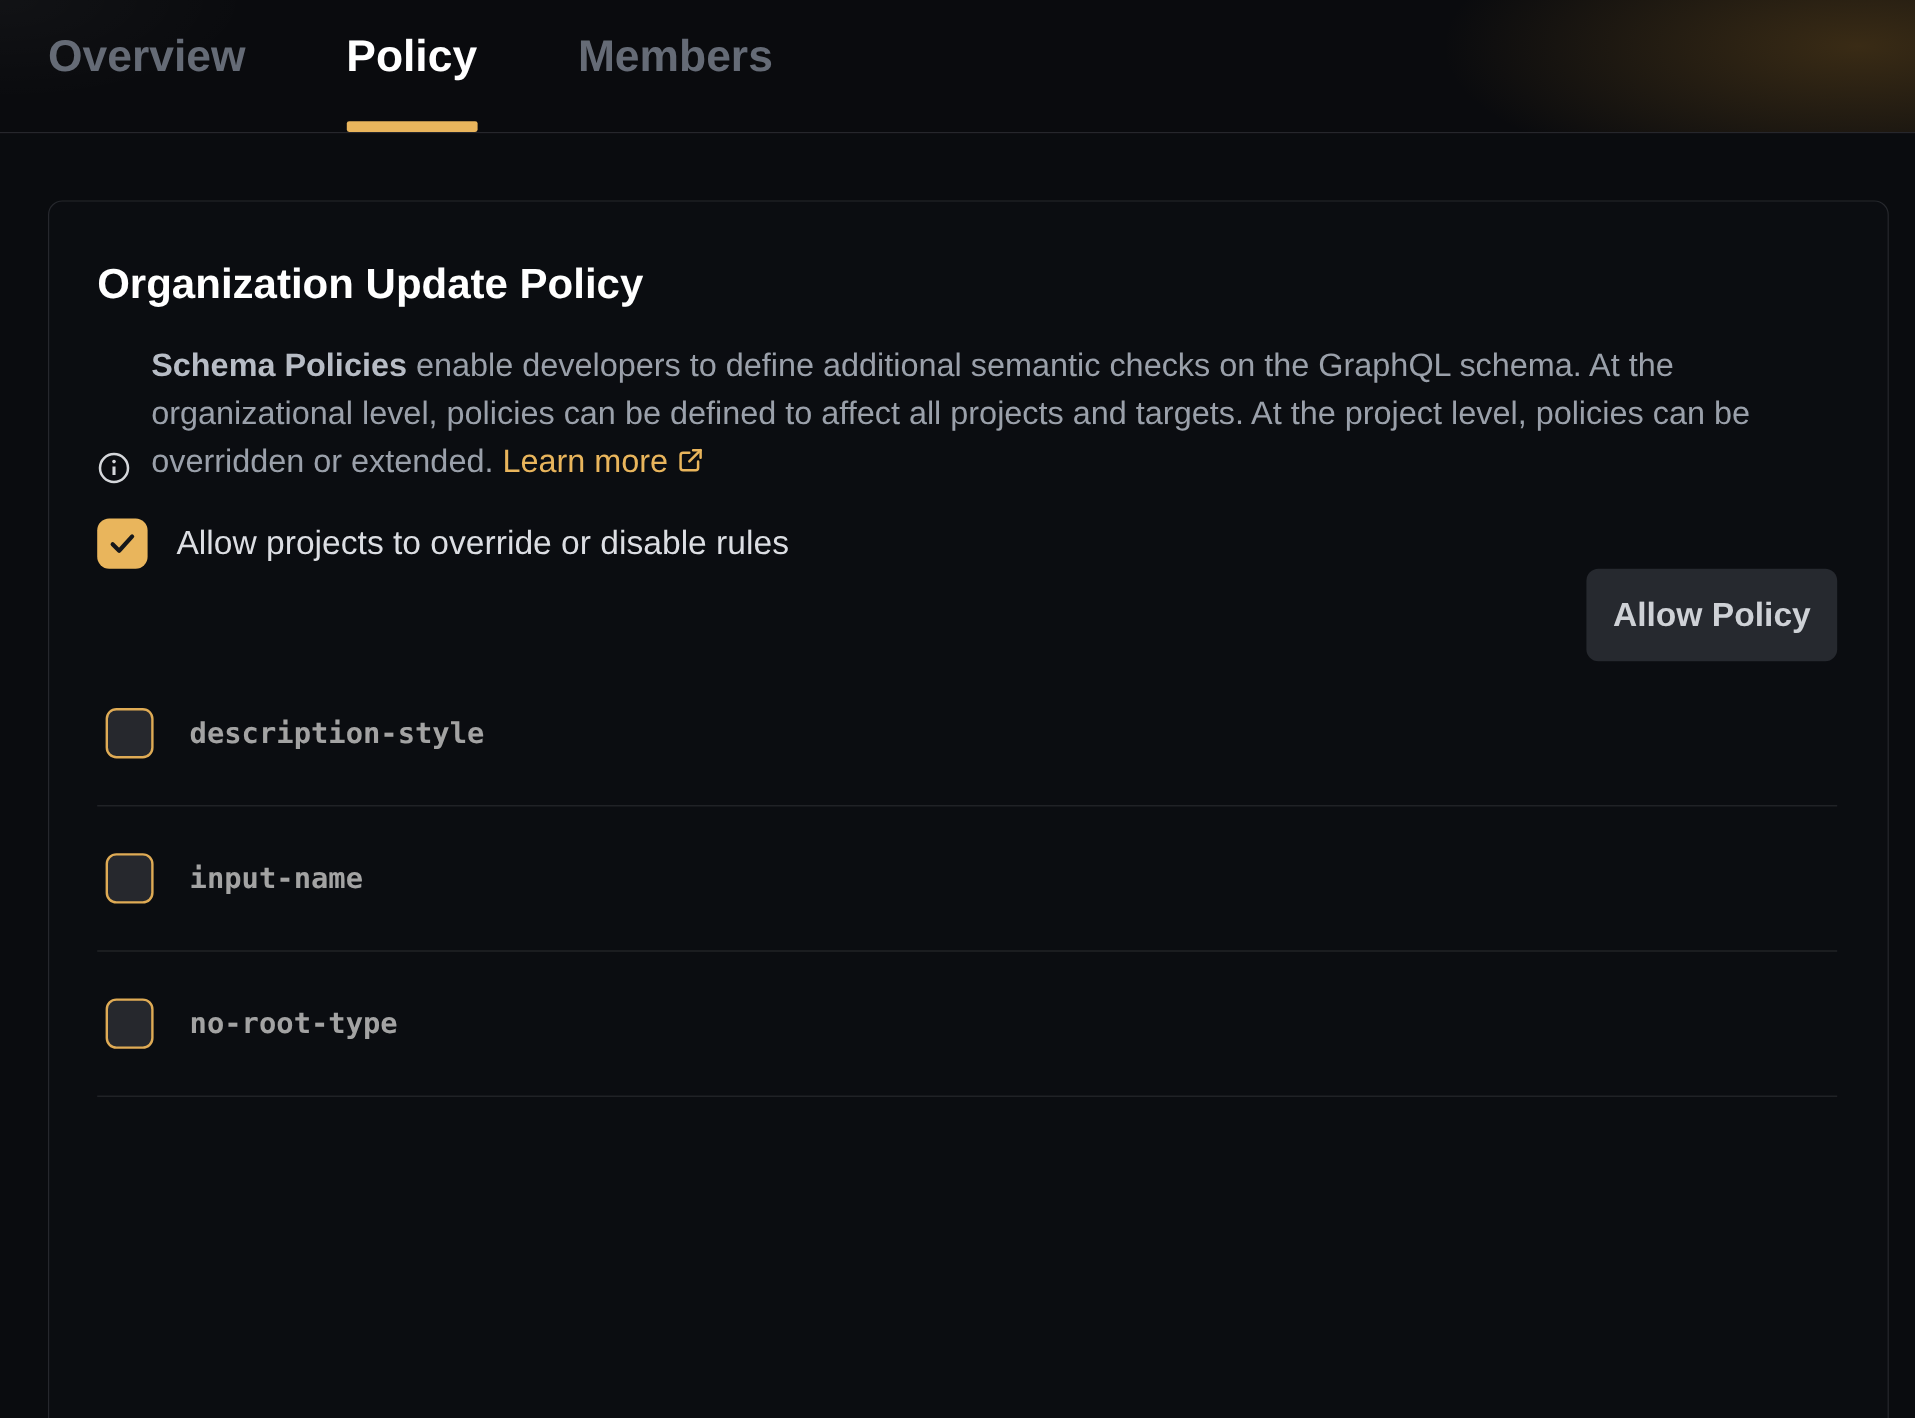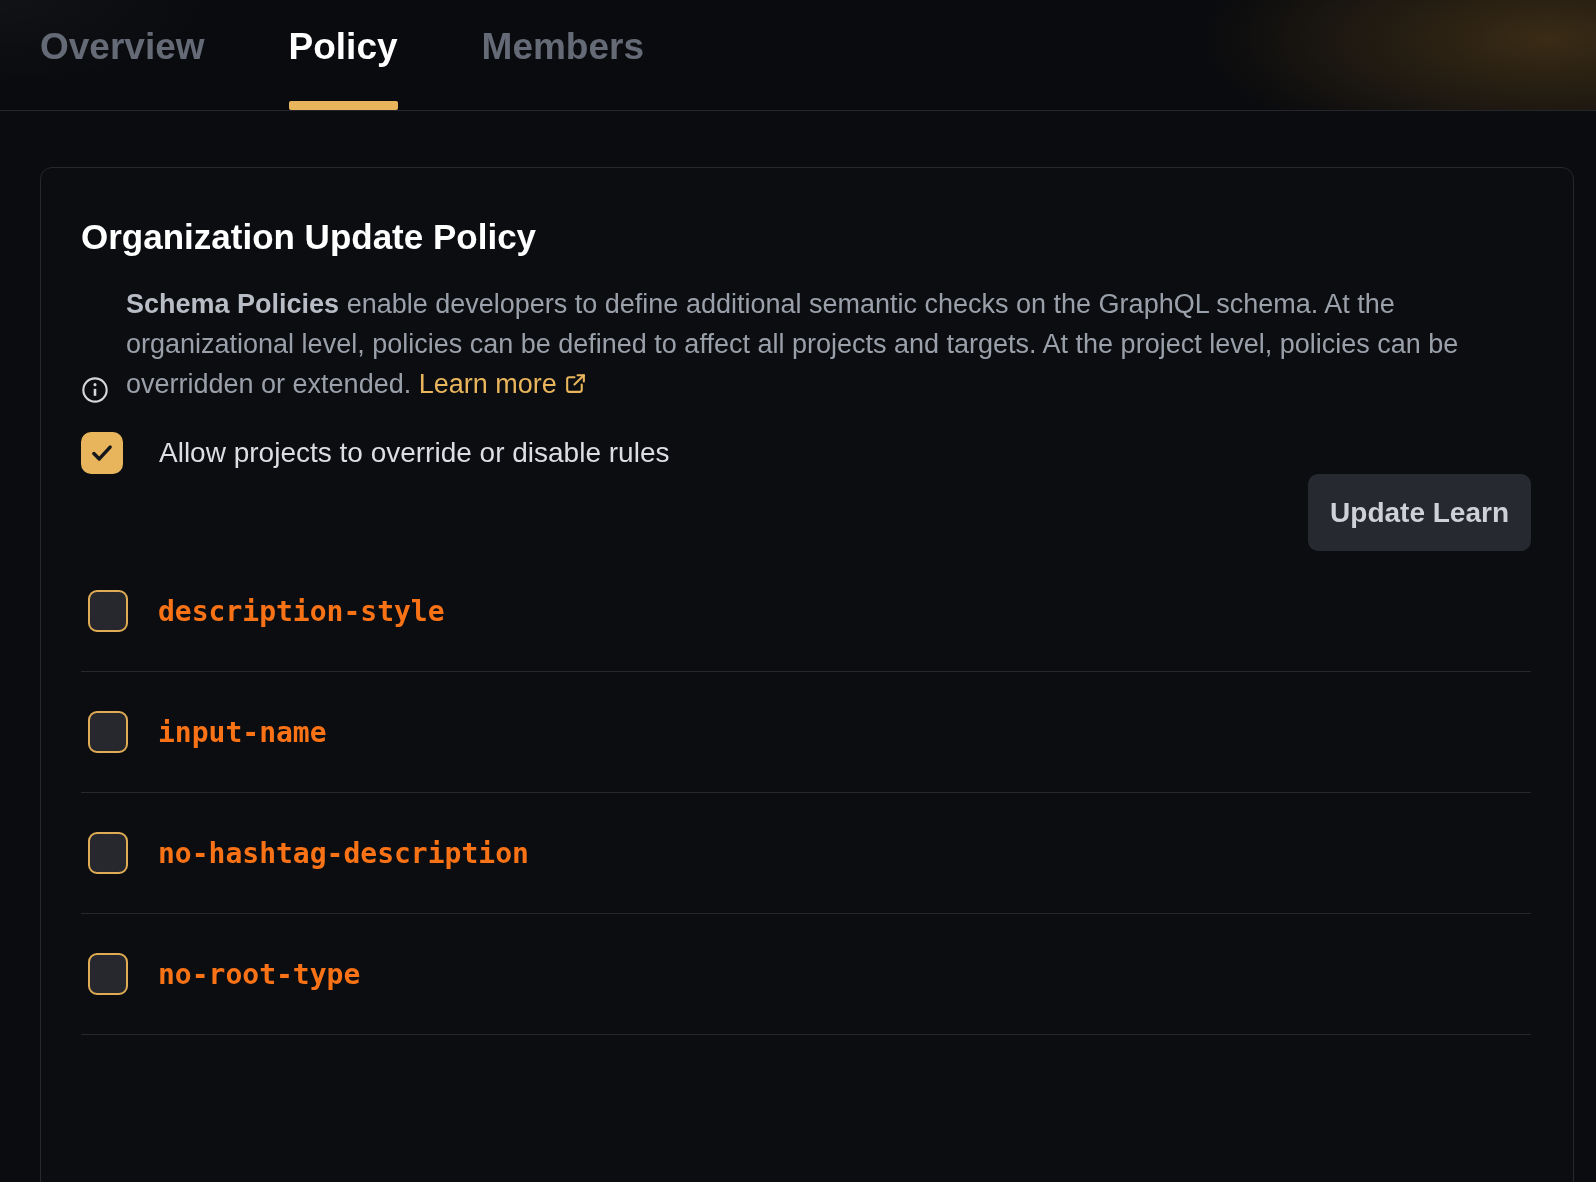--- a/index.html
+++ b/index.html
@@ -77,21 +77,21 @@
     color: #e9b55c;
     text-decoration: none;
     cursor: pointer;
     white-space: nowrap;
   }
   .learn-more .ext-icon { vertical-align: -3px; margin-left: 6px; }
 
   .allow-row {
     display: flex;
     align-items: center;
-    gap: 36px;
+    gap: 24px;
     margin-top: 28px;
     width: fit-content;
     font-size: 28px;
     color: #dcdee3;
     cursor: pointer;
   }
   .cb {
     width: 42px;
     height: 42px;
     border-radius: 10px;
@@ -129,22 +129,22 @@
   .cb.unchecked {
     width: 40px;
     height: 42px;
     border: 2px solid #dfab55;
     border-radius: 9px;
     background: #26282d;
   }
   .rule code {
     font-family: "DejaVu Sans Mono", monospace;
     font-weight: 700;
-    font-size: 28px;
-    color: #f97316;
+    font-size: 24px;
+    color: #a3a3a3;
   }
 </style>
 </head>
 <body>
 
 <header class="tabbar">
   <a class="tab">Overview</a>
   <a class="tab active">Policy<span class="tab-indicator"></span></a>
   <a class="tab">Members</a>
 </header>
@@ -171,35 +171,31 @@
     <label class="allow-row">
       <span class="cb checked">
         <svg width="26" height="26" viewBox="0 0 24 24" fill="none" stroke="#15171b" stroke-width="3.2" stroke-linecap="round" stroke-linejoin="round">
           <polyline points="4.5 12.5 9.5 17.5 19.5 6.5"></polyline>
         </svg>
       </span>
       <span>Allow projects to override or disable rules</span>
     </label>
 
     <div class="btn-row">
-      <button class="update-btn">Update Learn</button>
+      <button class="update-btn">Allow Policy</button>
     </div>
 
     <ul class="rules">
       <li class="rule">
         <span class="cb unchecked"></span>
         <code>description-style</code>
       </li>
       <li class="rule">
         <span class="cb unchecked"></span>
         <code>input-name</code>
       </li>
       <li class="rule">
         <span class="cb unchecked"></span>
-        <code>no-hashtag-description</code>
-      </li>
-      <li class="rule">
-        <span class="cb unchecked"></span>
         <code>no-root-type</code>
       </li>
     </ul>
   </section>
 </main>
 
 </body></html>

